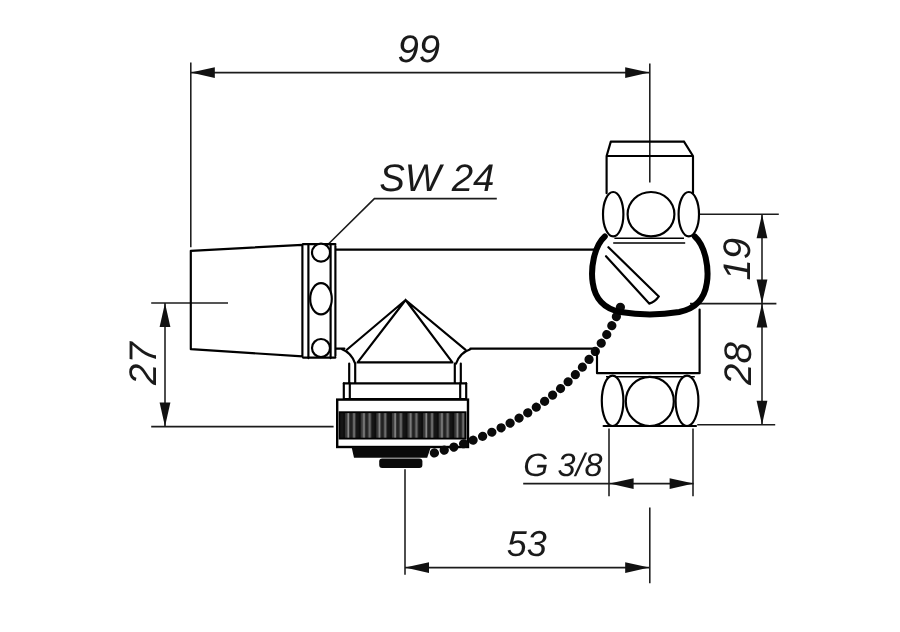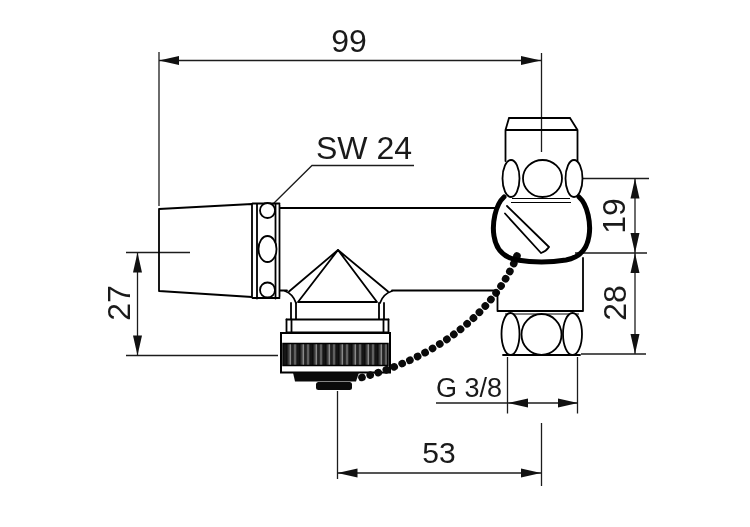--- a/index.html
+++ b/index.html
@@ -1,17 +1,17 @@
 <!DOCTYPE html>
 <html><head>
 <meta charset="utf-8">
 <style>
   html,body{margin:0;padding:0;background:#fff;}
   .stage{position:relative;width:672px;height:527px;background:#fff;overflow:hidden;
-         font-family:"Liberation Sans",sans-serif;}
+         font-family:"Liberation Sans",sans-serif;font-style:italic;}
   svg{display:block;}
   text{font-family:"Liberation Sans","DejaVu Sans",sans-serif;fill:#1a1a1a;}
   .obj{stroke:#000;stroke-width:1.8;fill:none;stroke-linecap:round;stroke-linejoin:round;}
   .obj-thin{stroke:#000;stroke-width:1.2;fill:none;}
   .obj-thick{stroke:#000;stroke-width:5;fill:none;stroke-linecap:round;stroke-linejoin:round;}
   .dim{stroke:#1c1c1c;stroke-width:1.3;fill:none;}
   .arrow{fill:#111;stroke:none;}
   .whitefill{fill:#fff;stroke:#000;stroke-width:1.8;}
   .blackfill{fill:#0a0a0a;stroke:none;}
 </style>

